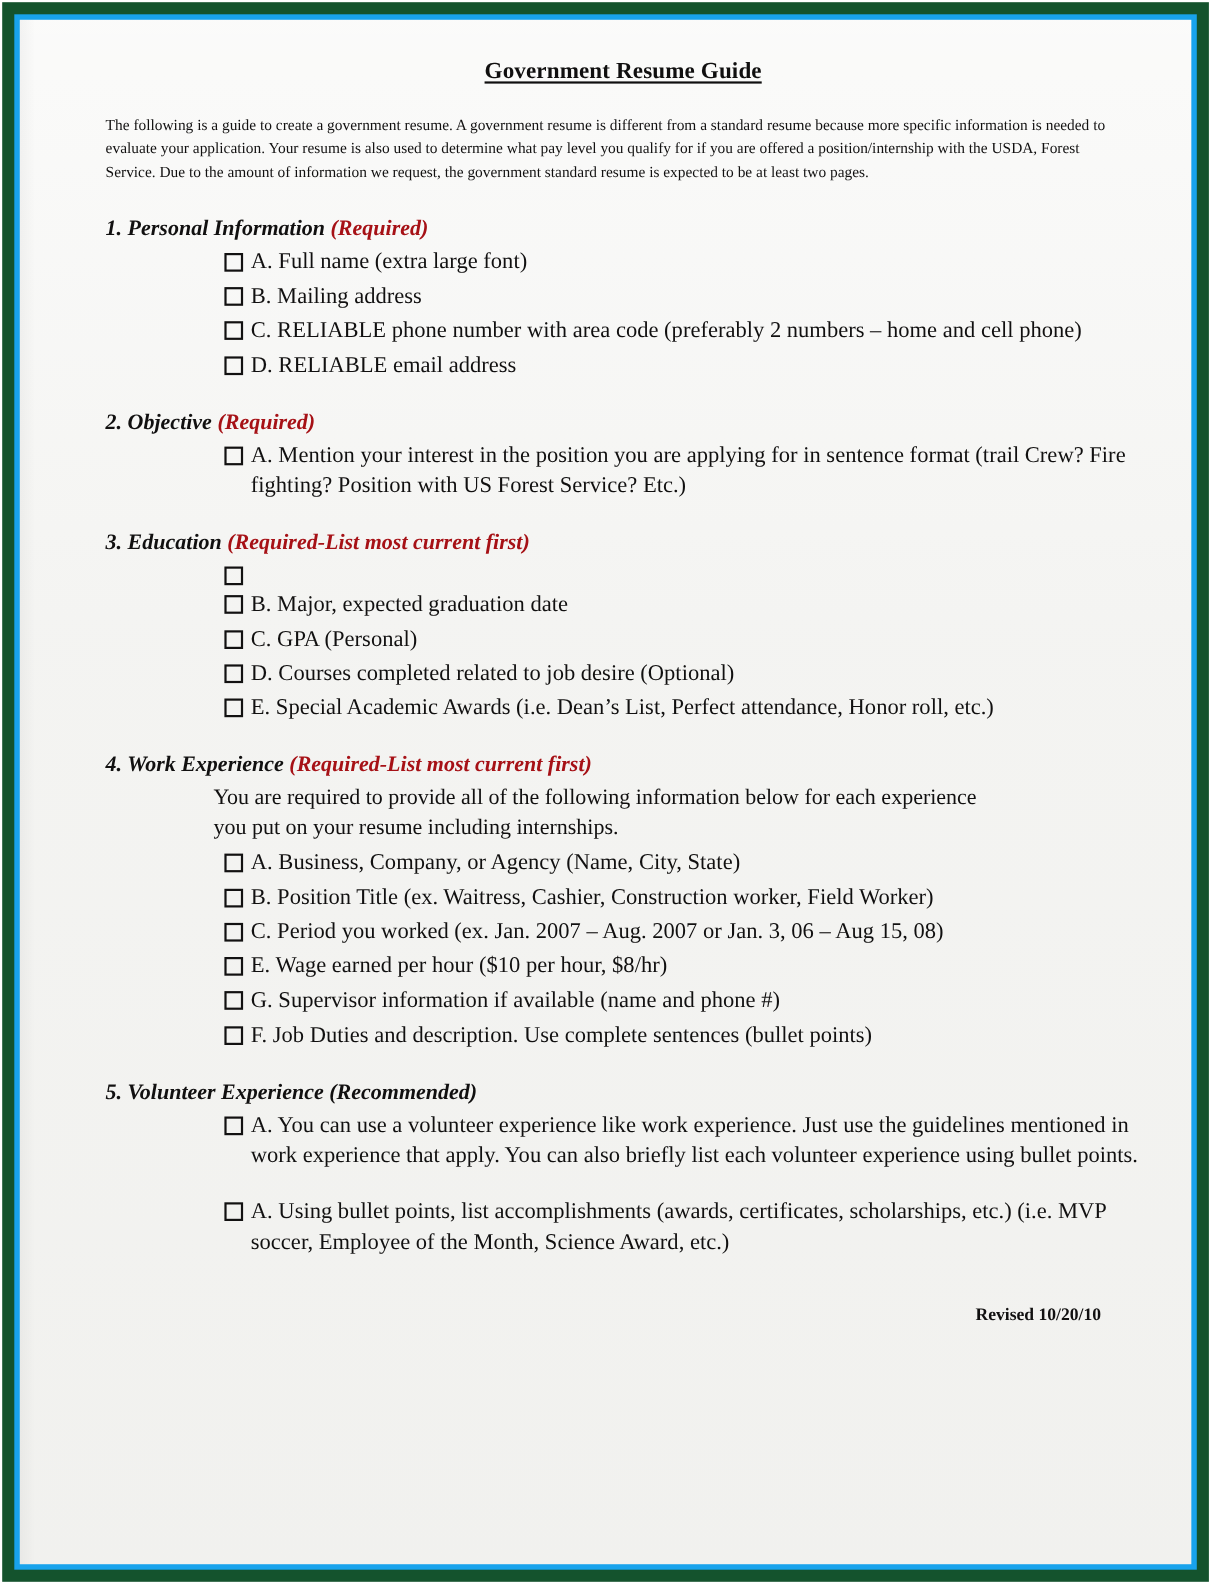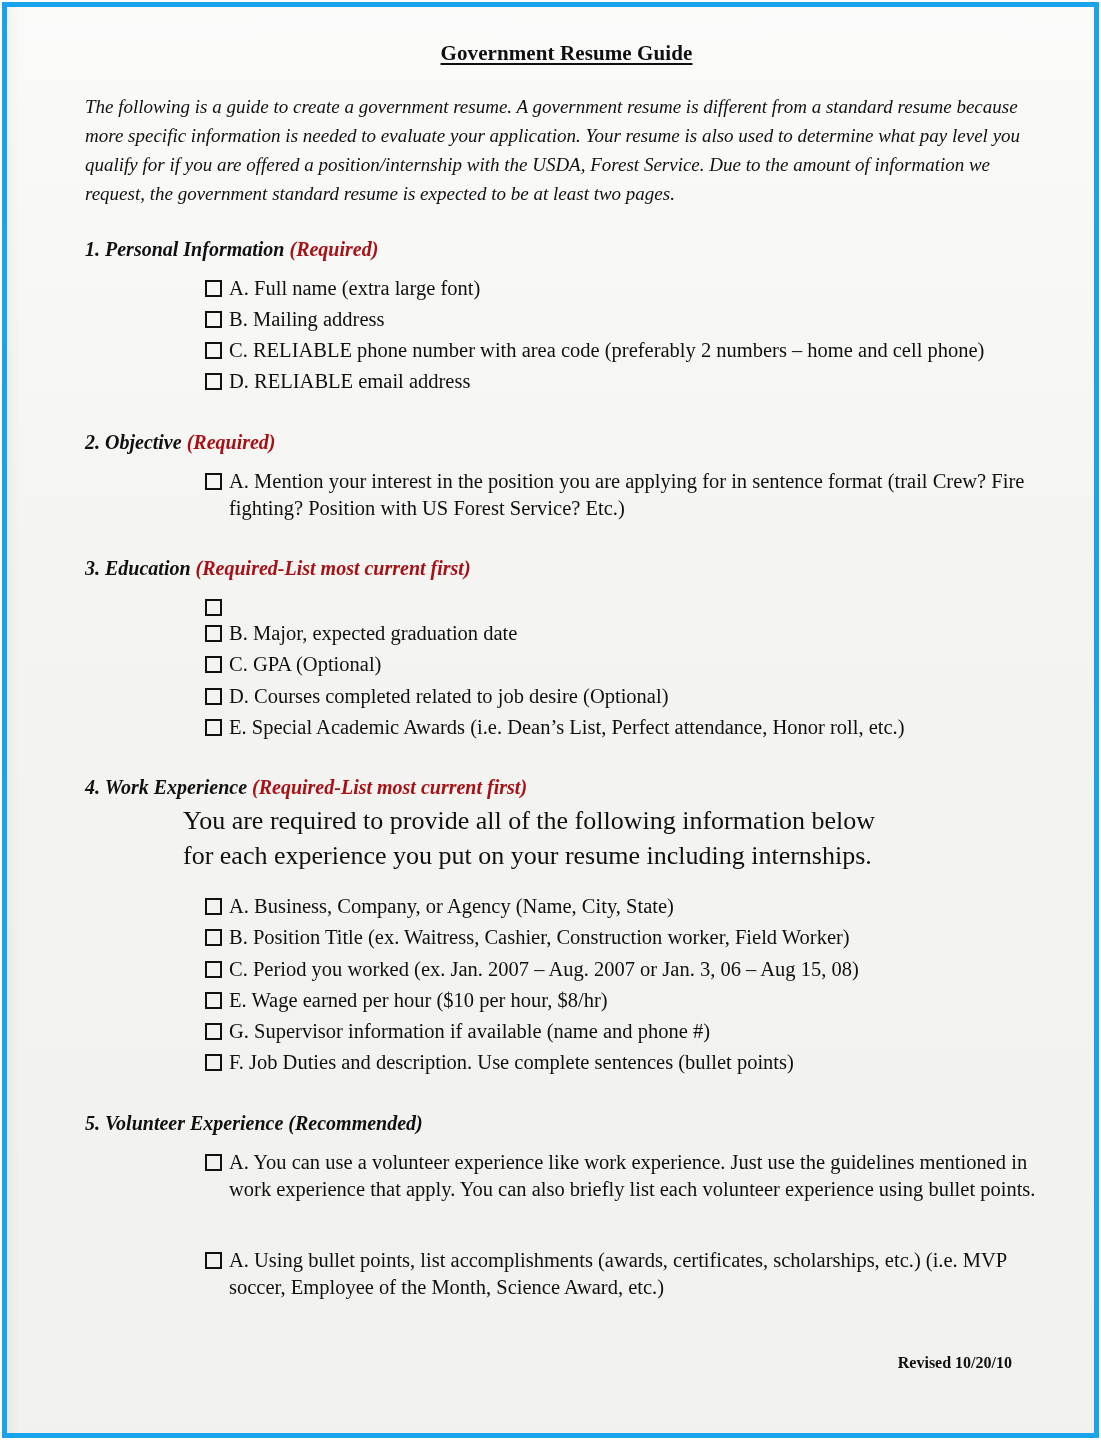--- a/index.html
+++ b/index.html
@@ -18,23 +18,22 @@
   .scan-frame {
     position: relative;
     width: 1101px;
     height: 1440px;
     background: #ffffff;
     padding: 2px;
   }
   .border-magenta {
     width: 100%;
     height: 100%;
-    background: #0369a1;
-    padding: 0;
-    border-radius: 15px;
+    background: #14532d;
+    padding: 11px;
   }
   .border-cyan {
     width: 100%;
     height: 100%;
     background: #18a3ec;
     padding: 5px;
   }
   .page {
     position: relative;
     width: 100%;
@@ -62,51 +61,50 @@
     font-size: 21px;
     letter-spacing: 0.1px;
     color: #100f0f;
     margin: 0 0 27px 0;
     padding-left: 10px;
   }
   .doc-title span { text-decoration: underline; text-underline-offset: 3px; }
 
   
   .intro {
-    font-size: 19px;
+    font-size: 14px;
     line-height: 1.52;
     color: #111010;
     margin: 0 22px 26px 10px;
     text-align: left;
-    font-style: italic;
   }
 
   
   .section { margin: 0 0 4px 0; }
   .section-heading {
     font-size: 20px;
     font-weight: bold;
     font-style: italic;
     color: #111010;
     margin: 0 0 3px 10px;
     line-height: 1.4;
   }
   .section-heading .qualifier { font-weight: bold; font-style: italic; }
   .section-heading .qualifier.req { color: #a61116; }
   .section-heading .qualifier.rec { color: #111010; text-align: right; }
 
   .section-note {
-    font-size: 26px;
+    font-size: 20px;
     line-height: 1.33;
     color: #111010;
-    margin: 0 0 20px 108px;
+    margin: 0 0 6px 108px;
     max-width: 700px;
   }
 
-  .item-list { margin: 12px; padding: 0; list-style: none; }
+  .item-list { margin: 0; padding: 0; list-style: none; }
   .item {
     display: flex;
     align-items: flex-start;
     margin: 0 0 4px 0;
     padding-left: 118px;
     font-size: 20.5px;
     line-height: 1.33;
     color: #111010;
   }
   .checkbox {
@@ -184,21 +182,21 @@
                 <ul class="item-list">
                   <li class="item">
                     <span class="checkbox"></span>
                   </li>
                   <li class="item">
                     <span class="checkbox"></span>
                     <span class="item-text">B. Major, expected graduation date</span>
                   </li>
                   <li class="item">
                     <span class="checkbox"></span>
-                    <span class="item-text">C. GPA (Optional)</span>
+                    <span class="item-text">C. GPA (Personal)</span>
                   </li>
                   <li class="item">
                     <span class="checkbox"></span>
                     <span class="item-text">D. Courses completed related to job desire (Optional)</span>
                   </li>
                   <li class="item">
                     <span class="checkbox"></span>
                     <span class="item-text">E. Special Academic Awards (i.e. Dean’s List, Perfect attendance, Honor roll, etc.)</span>
                   </li>
                 </ul>

